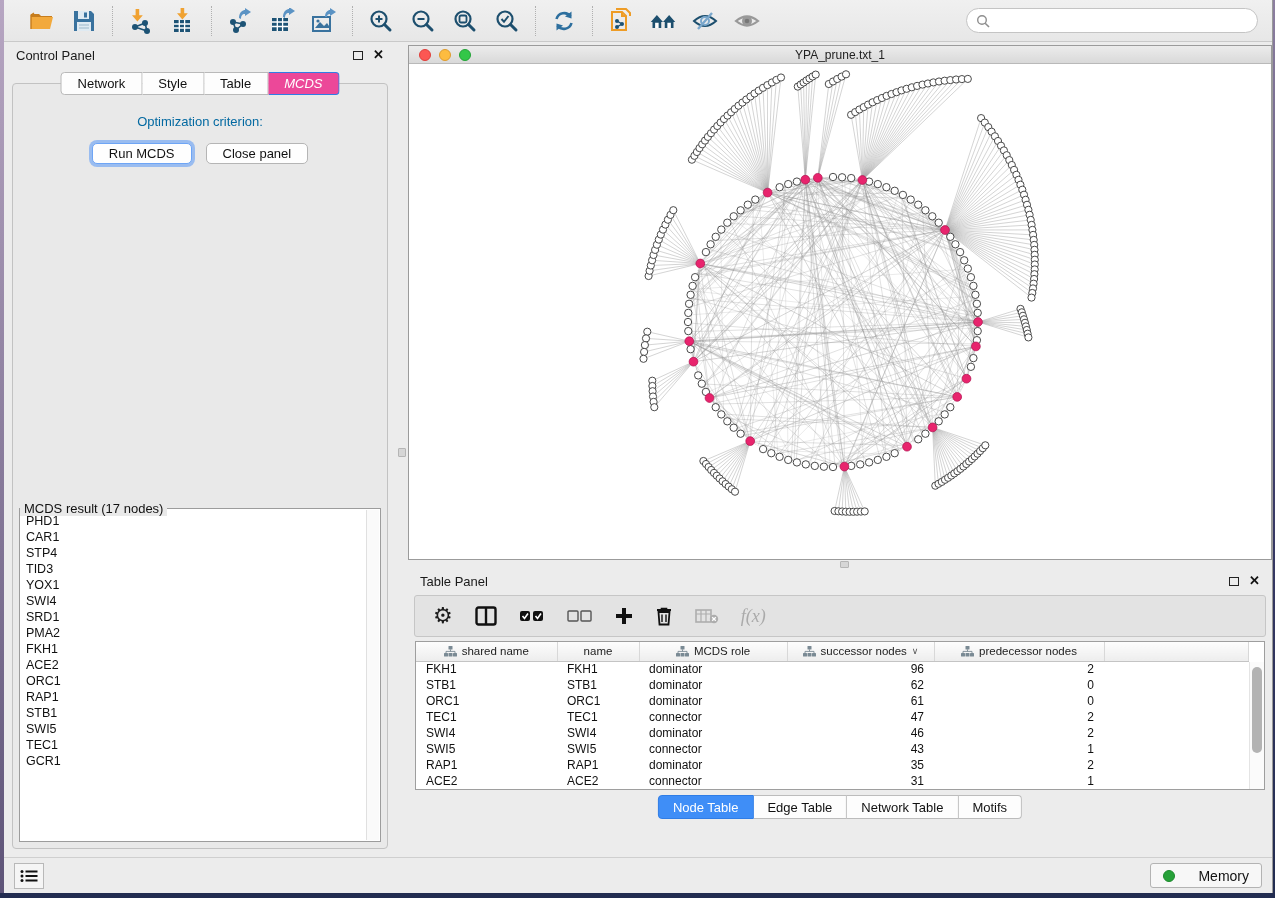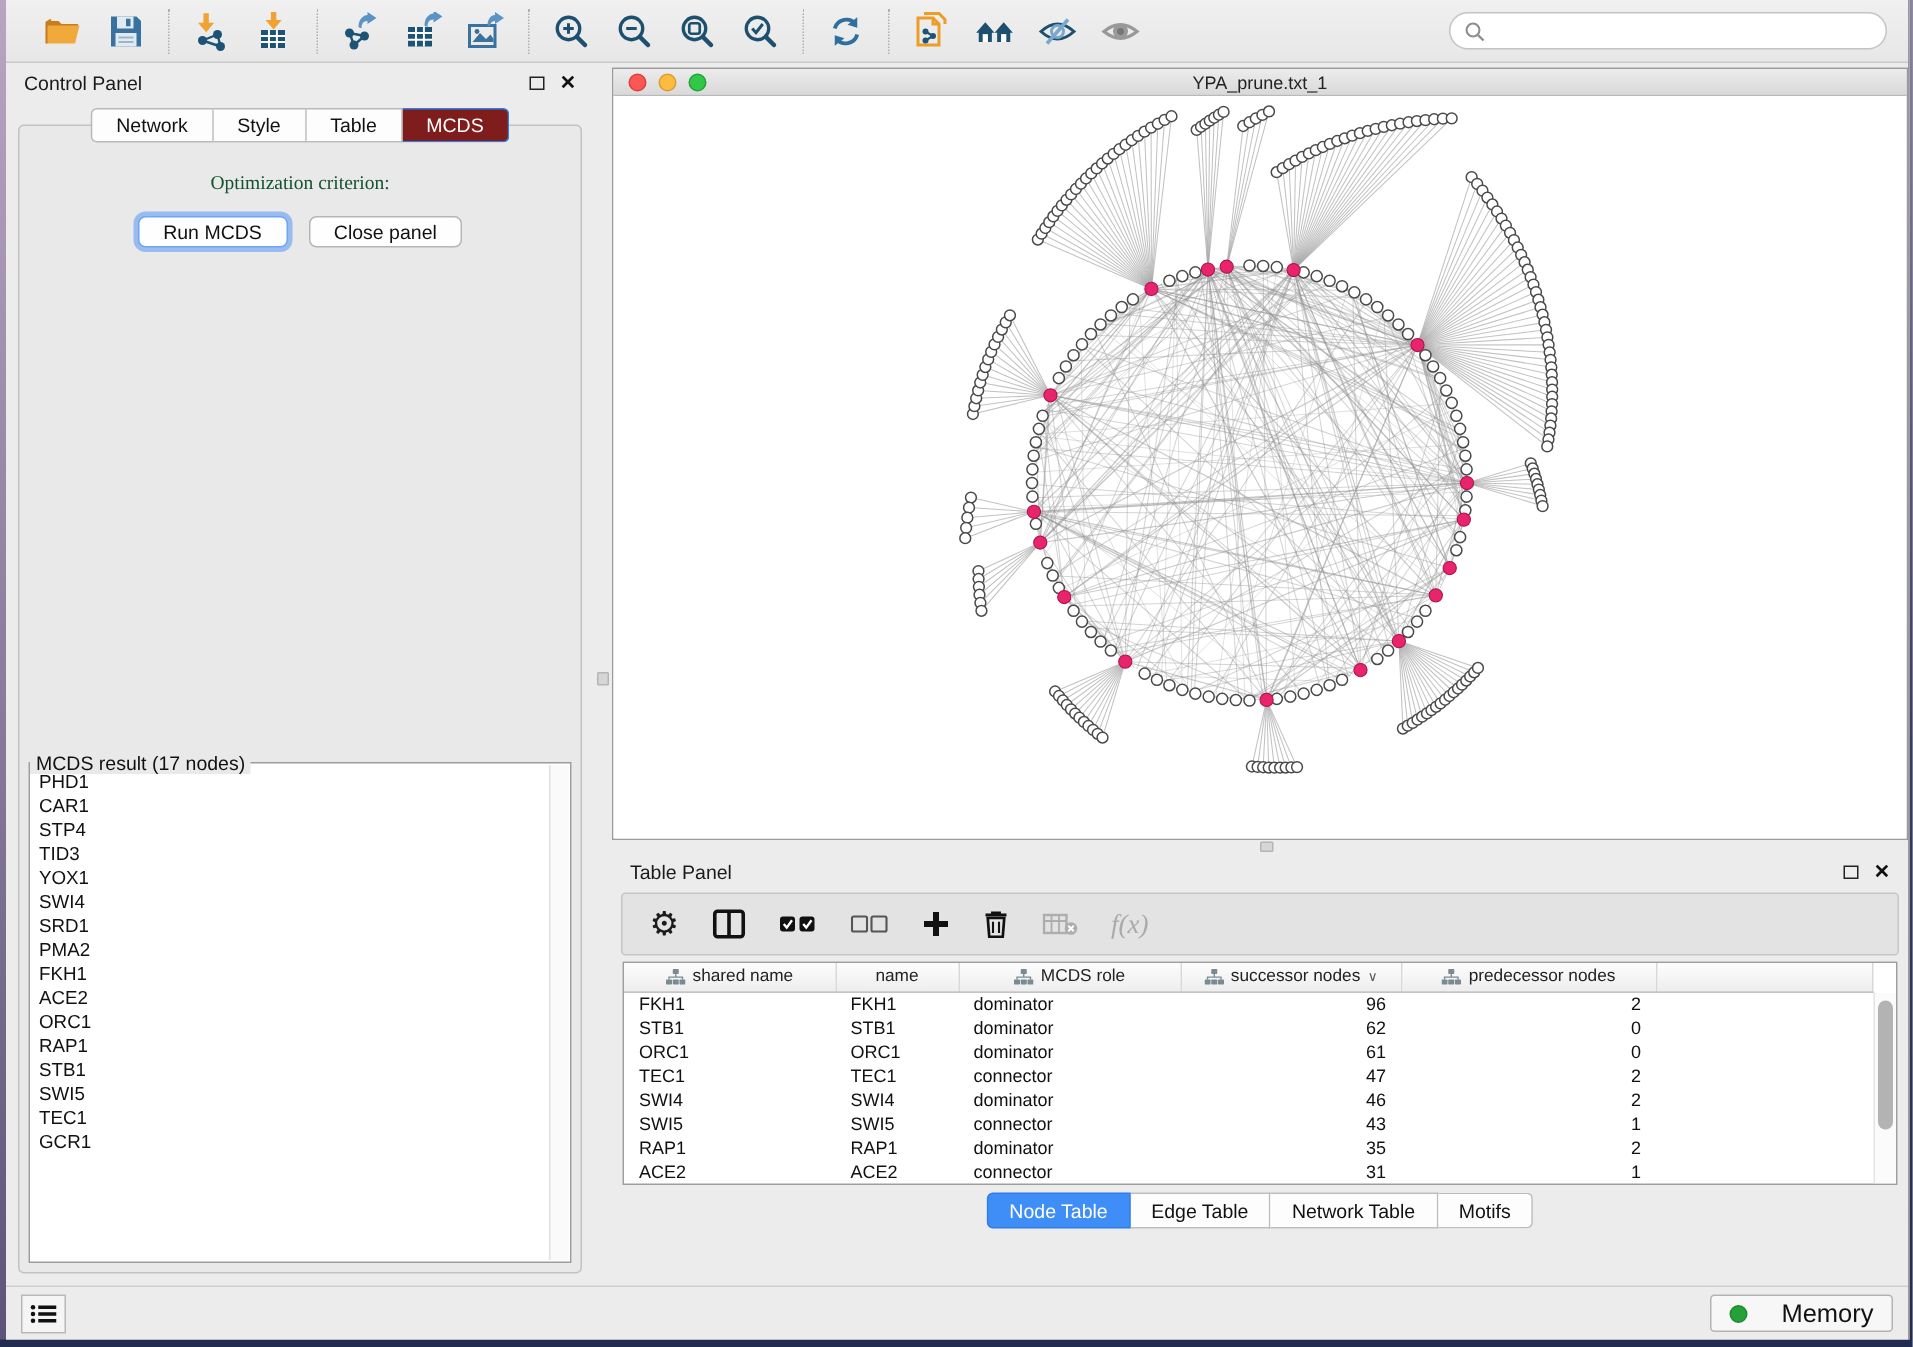--- a/index.html
+++ b/index.html
@@ -35,25 +35,25 @@
   .panel-title { font-size:13px; color:#1a1a1a; }
   .panel-hdr-icons { margin-left:auto; display:flex; align-items:center; gap:10px; }
   .float-glyph { width:10px; height:9px; border:1.5px solid #222; display:inline-block; }
   .close-glyph { font-size:13px; font-weight:bold; color:#111; line-height:10px; }
 
   .cp-tabs { position:absolute; left:50%; transform:translateX(-50%); top:30px; display:flex; z-index:3;justify-content:flex-end; }
   .cp-tab { height:23px; padding:0 16px; background:#fdfdfd; border:1px solid #b9b9b9; border-left:none;
     font-size:13px; color:#111; display:flex; align-items:center; }
   .cp-tab:first-child { border-left:1px solid #b9b9b9; border-radius:4px 0 0 4px; }
   .cp-tab:last-child { border-radius:0 4px 4px 0; }
-  .cp-tab.active { background:#7f1d1d; border-color:#2f7de6; color:#fff; }
+  .cp-tab.active { background:#ec4899; border-color:#2f7de6; color:#fff;font-style:italic; }
 
   .cp-body { position:absolute; left:8px; right:8px; top:41px; bottom:8px;
     background:#e9e9e9; border:1px solid #c2c2c2; border-radius:4px; }
-  .opt-label { text-align:center; margin-top:30px; font-size:13px; color:#14532d;font-family:Liberation Serif, serif; }
+  .opt-label { text-align:center; margin-top:30px; font-size:13px; color:#0369a1; }
   .popup { margin:11px auto 0; width:312px; height:24px; background:#fff; border:1px solid #b7b7b7;
     border-radius:5px; display:flex; align-items:center; font-size:13px; color:#111; }
   .popup .popup-text { flex:1; padding-left:10px; white-space:nowrap; overflow:hidden; }
   .popup .stepper { width:20px; height:22px; background:linear-gradient(#6fb1fb,#2f7ef2);
     border-radius:0 4px 4px 0; display:flex; flex-direction:column; align-items:center; justify-content:center; gap:2px; }
   .tri-up { width:0; height:0; border-left:4px solid transparent; border-right:4px solid transparent; border-bottom:5px solid #fff; }
   .tri-down { width:0; height:0; border-left:4px solid transparent; border-right:4px solid transparent; border-top:5px solid #fff; }
   .btn-row { display:flex; justify-content:center; gap:14px; margin-top:14px; }
   .mac-btn { height:21px; padding:0 16px; background:#fefefe; border:1px solid #b5b5b5; border-radius:5px;
     font-size:13px; color:#111; display:flex; align-items:center; }
@@ -124,21 +124,21 @@
   .tp-tab:first-child { border-left:1px solid #bcbcbc; border-radius:4px 0 0 4px; }
   .tp-tab:last-child { border-radius:0 4px 4px 0; }
   .tp-tab.active { background:#3f8ef7; border-color:#2f7de6; color:#fff; }
 
   
   .status-bar { position:absolute; left:0; right:0; bottom:0; height:36px; background:#ececec;
     border-top:1px solid #cfcfcf; display:flex; align-items:center; padding:0 10px; }
   .list-btn { width:30px; height:26px; background:#f5f5f5; border:1px solid #b8b8b8;
     display:flex; align-items:center; justify-content:center; }
   .memory-btn { margin-left:auto; height:25px; padding:0 12px; background:#f7f7f7;
-    border:1px solid #b3b3b3; border-radius:3px; display:flex; align-items:center; gap:23px; font-size:17px; color:#111; }
+    border:1px solid #b3b3b3; border-radius:3px; display:flex; align-items:center; gap:23px; font-size:14px; color:#111; }
   .mem-dot { width:12px; height:12px; border-radius:50%; background:#26a139; border:1px solid #1d8a2e; }
 </style>
 </head>
 <body>
 
 <div class="desktop">
   <div class="left-strip"></div>
 
   <div class="app-window">
 

